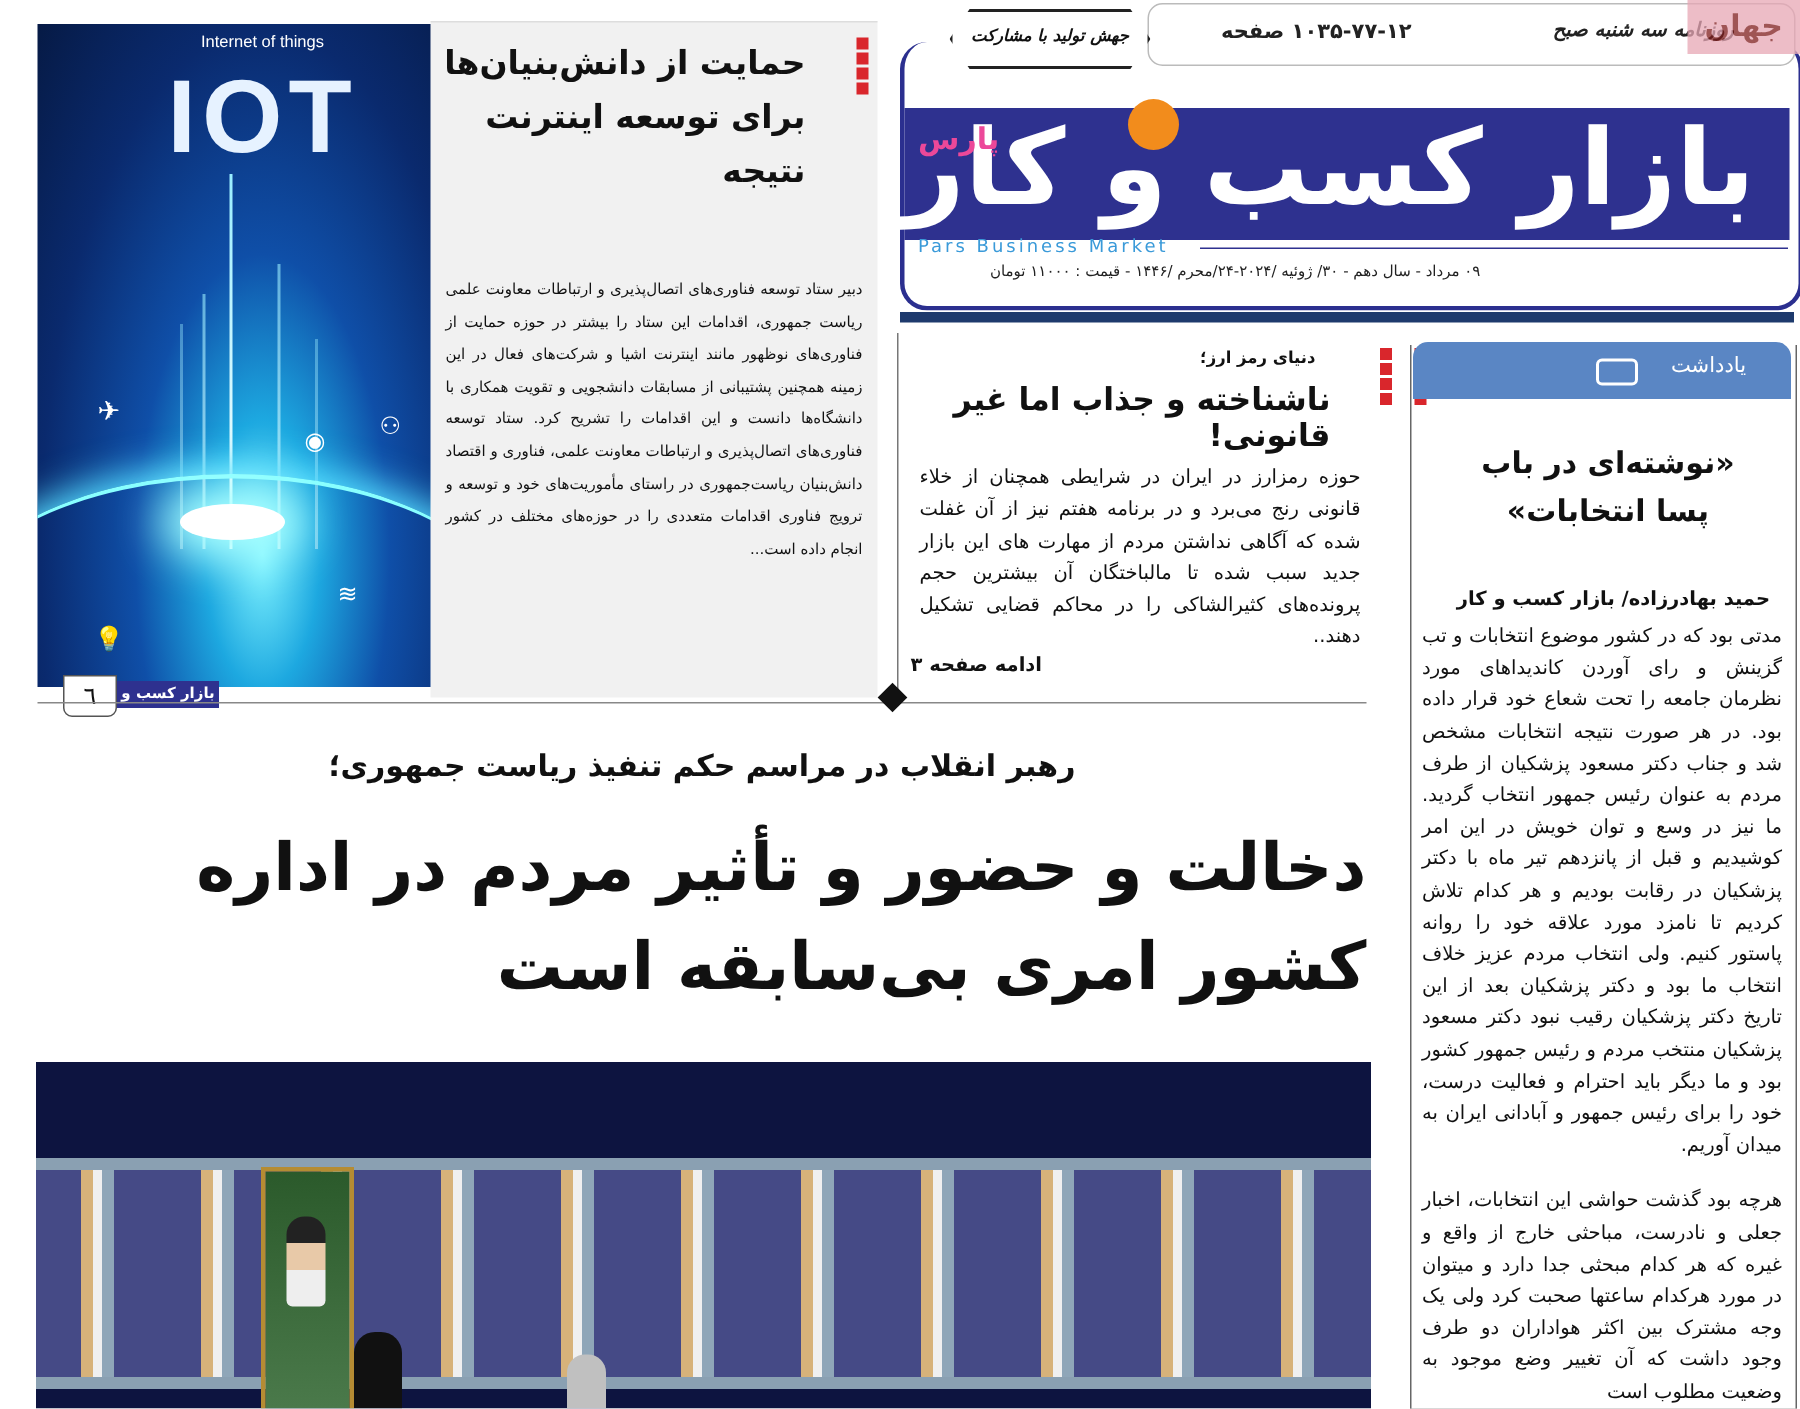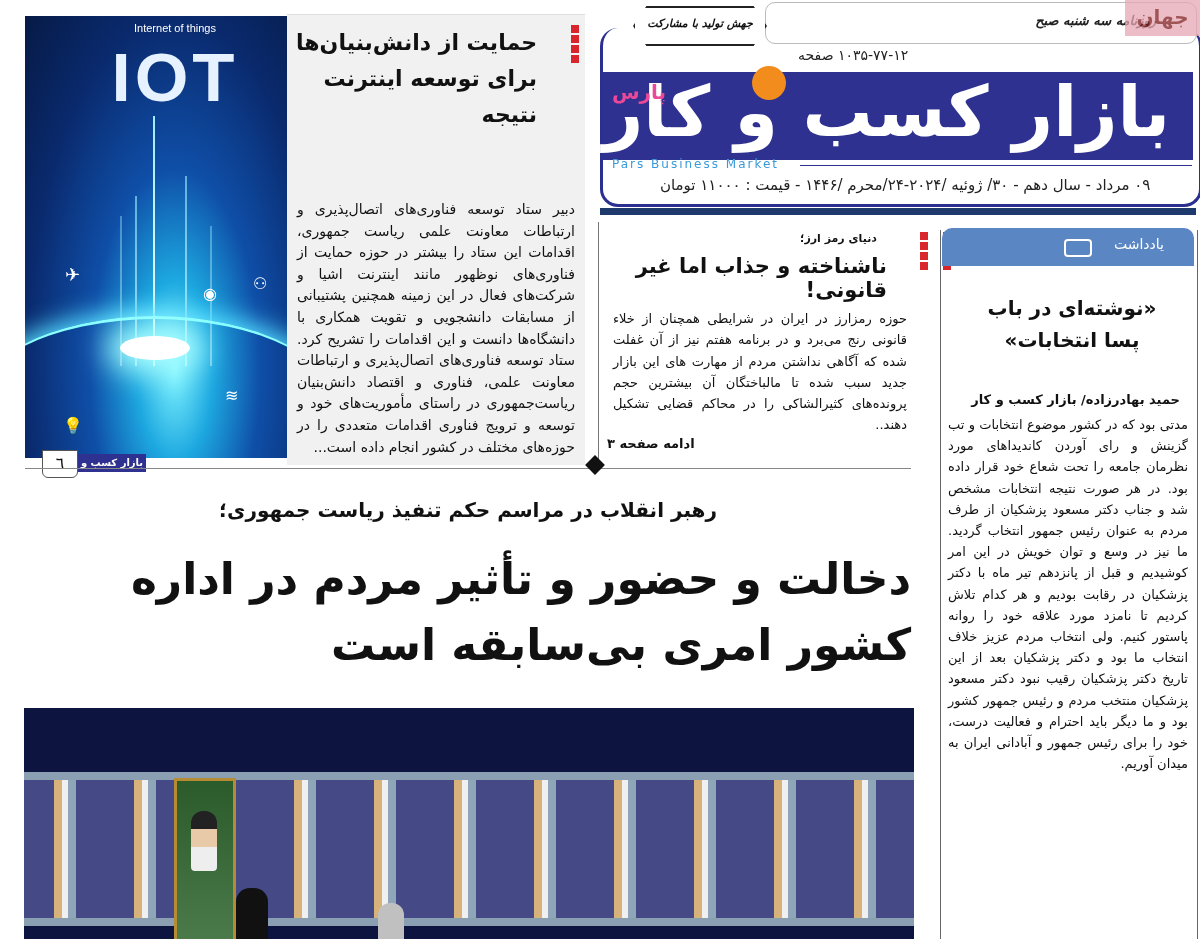--- a/index.html
+++ b/index.html
@@ -3,47 +3,47 @@
 <meta charset="utf-8">
 <style>
   html, body { margin:0; padding:0; }
   body { width:1200px; height:939px; overflow:hidden; background:#fff; font-family:"DejaVu Sans", sans-serif; position:relative; color:#111; }
   .abs { position:absolute; }
   .rtl { direction:rtl; text-align:right; }
 
   
   .mast-topbox { left:765px; top:2px; width:430px; height:40px; border:1px solid #bbb; border-radius:10px; background:#fff; }
   .mast-daily { right:40px; top:10px; font-size:13px; font-weight:bold; font-style:italic; color:#222; }
-  .mast-issue { left:32px; top:10px; font-size:14px; font-weight:normal; color:#222;margin-top:34px; }
+  .mast-issue { left:48px; top:10px; font-size:14px; font-weight:bold; color:#222; }
   .watermark { right:0; top:0; width:75px; height:36px; background:#e8a7b5; opacity:.75; color:#7f1d1d; font-size:20px; font-weight:bold; text-align:center; line-height:34px; }
   .slogan { left:633px; top:6px; width:130px; height:36px; border:2px solid #222; background:#fff; clip-path:polygon(10% 0,90% 0,100% 50%,90% 100%,10% 100%,0 50%); font-size:11px; font-style:italic; font-weight:bold; text-align:center; line-height:32px; }
   .mast-frame { left:600px; top:28px; width:596px; height:176px; border:3px solid #2b2f8f; border-radius:18px; border-top:none; }
   .mast-band { left:603px; top:72px; width:590px; height:88px; background:#2e318f; }
   .mast-logo { right:30px; top:62px; color:#fff; font-size:70px; font-weight:bold; letter-spacing:-2px; line-height:100px; }
   .mast-dot { left:752px; top:66px; width:34px; height:34px; border-radius:50%; background:#f28c1c; }
   .mast-pars { left:612px; top:80px; color:#ec4899; font-size:20px; font-weight:bold; }
   .mast-en { left:612px; top:157px; font-size:12px; letter-spacing:2px; color:#3a9ad9; }
   .mast-en-line { left:800px; top:165px; width:392px; height:1px; background:#2e318f; }
-  .mast-date { left:660px; top:176px; font-size:15px; color:#222; }
+  .mast-date { left:660px; top:176px; font-size:10px; color:#222; }
   .mast-rule { left:600px; top:208px; width:596px; height:7px; background:#1e3a6d; }
 
   
   .iot { left:25px; top:16px; width:300px; height:442px; background:radial-gradient(ellipse at 50% 80%, #7ff3ff 0%, #1da8e0 18%, #0f4fa8 40%, #0a2a6e 70%, #061a45 100%); overflow:hidden; }
   .iot-sub { left:0; width:100%; top:6px; text-align:center; color:#fff; font-size:11px; font-family:"Liberation Sans", sans-serif; }
   .iot-big { left:0; width:100%; top:22px; text-align:center; color:#e6f2ff; font-size:69px; font-weight:bold; font-family:"Liberation Sans", sans-serif; letter-spacing:4px; }
   .iot-line { width:2px; background:linear-gradient(#9ef 0%, #fff 100%); }
   .page-num { left:42px; top:450px; width:34px; height:26px; border:1px solid #555; border-radius:0 0 6px 6px; background:#fff; text-align:center; font-size:16px; line-height:26px; }
   .page-brand { left:78px; top:454px; width:68px; height:18px; background:#2e318f; color:#fff; font-size:10px; text-align:center; line-height:18px; font-weight:bold; }
 
   
   .iot-story { left:287px; top:14px; width:298px; height:450px; background:#f1f1f1; border-top:1px solid #ddd; }
   .bullets { width:8px; }
   .bullets i { display:block; width:8px; height:8px; background:#d9262c; margin-bottom:2px; }
   .h-iot { right:48px; top:10px; width:250px; font-size:22px; font-weight:bold; line-height:36px; }
-  .body-iot { left:10px; top:184px; width:278px; font-size:14px; line-height:21.6px; text-align:justify; }
+  .body-iot { left:10px; top:168px; width:278px; font-size:10px; line-height:21.6px; text-align:justify; }
 
   
   .crypto { left:598px; top:222px; width:328px; height:240px; border-left:1px solid #777; }
   .crypto-kicker { right:50px; top:10px; font-size:11px; font-weight:bold; }
   .crypto-h { right:40px; top:32px; font-size:21px; font-weight:bold; }
   .crypto-body { left:14px; top:86px; width:294px; font-size:13px; line-height:21.3px; text-align:justify; }
   .crypto-cont { left:8px; top:214px; font-size:13px; font-weight:bold; }
 
   
   .divider { left:25px; top:468px; width:886px; height:1px; background:#888; }
@@ -153,13 +153,14 @@
 <div class="bullets abs" style="left:920px;top:232px;">
     <i></i>
     <i></i>
     <i></i>
     <i></i>
   </div>
 <div class="abs note-h rtl" style="text-align:center;">«نوشته‌ای در باب پسا انتخابات»</div>
 <div class="abs note-author rtl">حمید بهادرزاده/ بازار کسب و کار</div>
 <div class="abs note-body rtl">
   <p>مدتی بود که در کشور موضوع انتخابات و تب گزینش و رای آوردن کاندیداهای مورد نظرمان جامعه را تحت شعاع خود قرار داده بود. در هر صورت نتیجه انتخابات مشخص شد و جناب دکتر مسعود پزشکیان از طرف مردم به عنوان رئیس جمهور انتخاب گردید. ما نیز در وسع و توان خویش در این امر کوشیدیم و قبل از پانزدهم تیر ماه با دکتر پزشکیان در رقابت بودیم و هر کدام تلاش کردیم تا نامزد مورد علاقه خود را روانه پاستور کنیم. ولی انتخاب مردم عزیز خلاف انتخاب ما بود و دکتر پزشکیان بعد از این تاریخ دکتر پزشکیان رقیب نبود دکتر مسعود پزشکیان منتخب مردم و رئیس جمهور کشور بود و ما دیگر باید احترام و فعالیت درست، خود را برای رئیس جمهور و آبادانی ایران به میدان آوریم.</p>
+  <p>هرچه بود گذشت حواشی این انتخابات، اخبار جعلی و نادرست، مباحثی خارج از واقع و غیره که هر کدام مبحثی جدا دارد و میتوان در مورد هرکدام ساعتها صحبت کرد ولی یک وجه مشترک بین اکثر هواداران دو طرف وجود داشت که آن تغییر وضع موجود به وضعیت مطلوب است</p>
 </div>
 
 </body></html>

